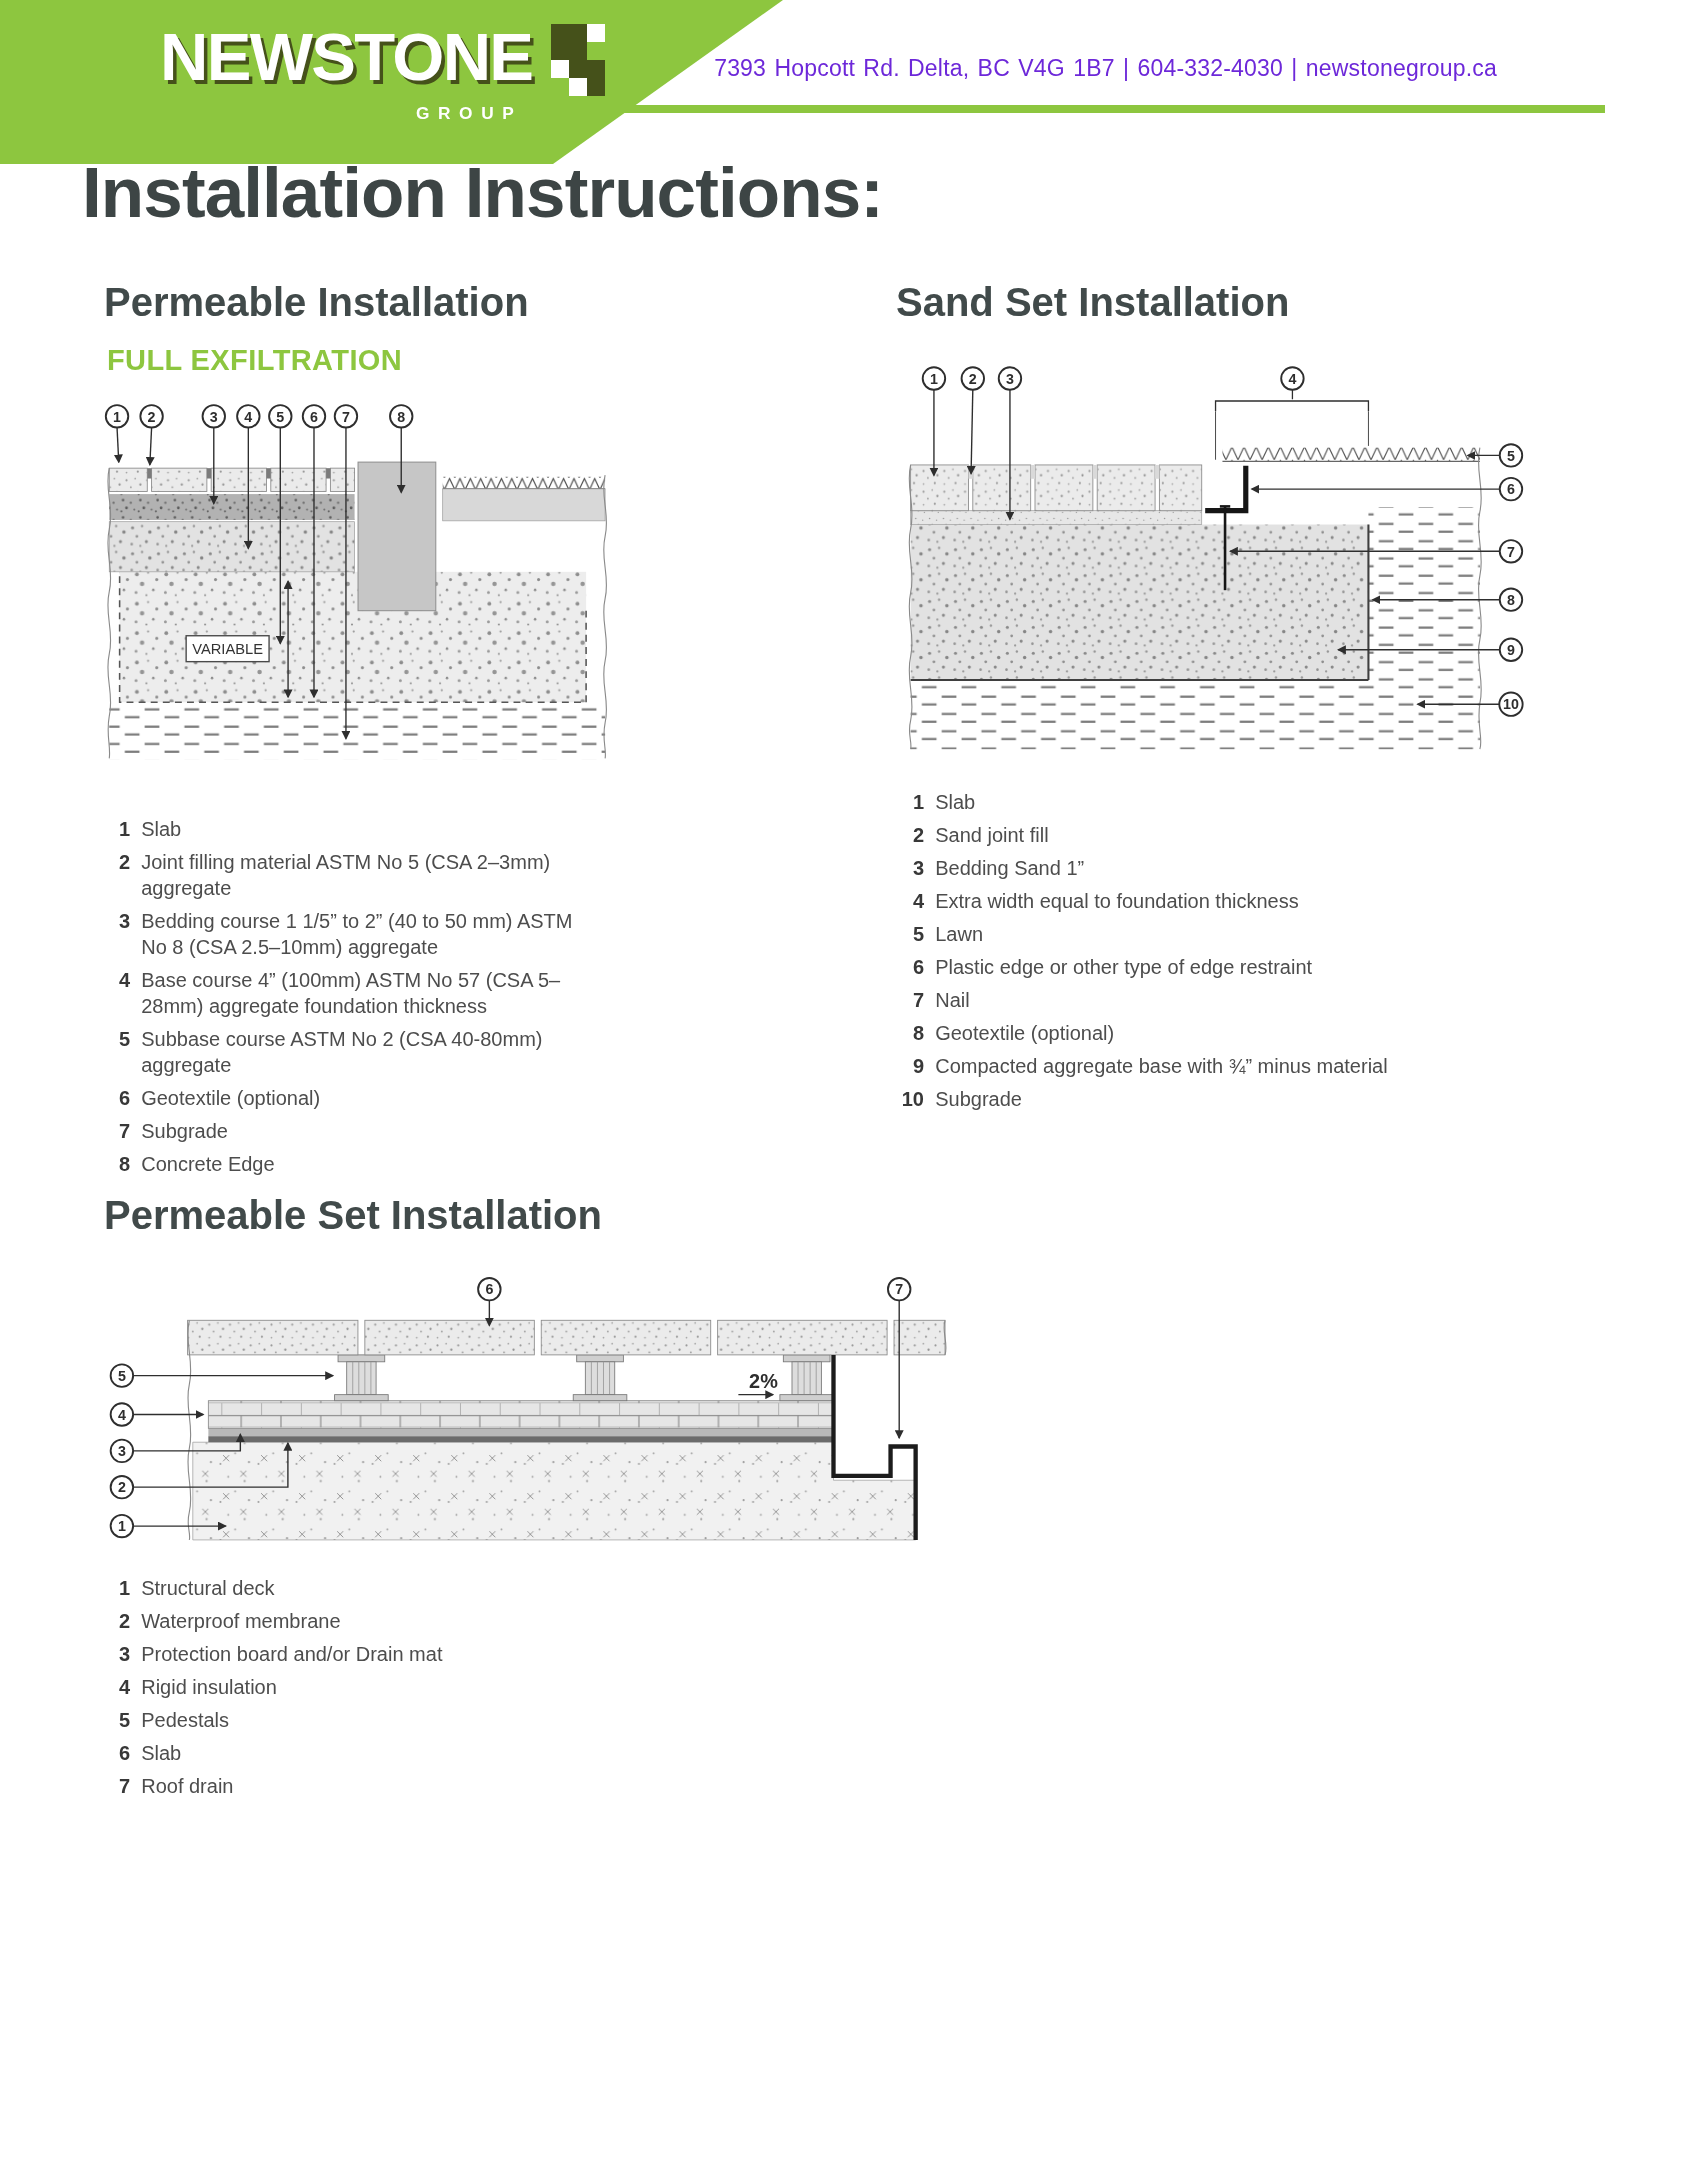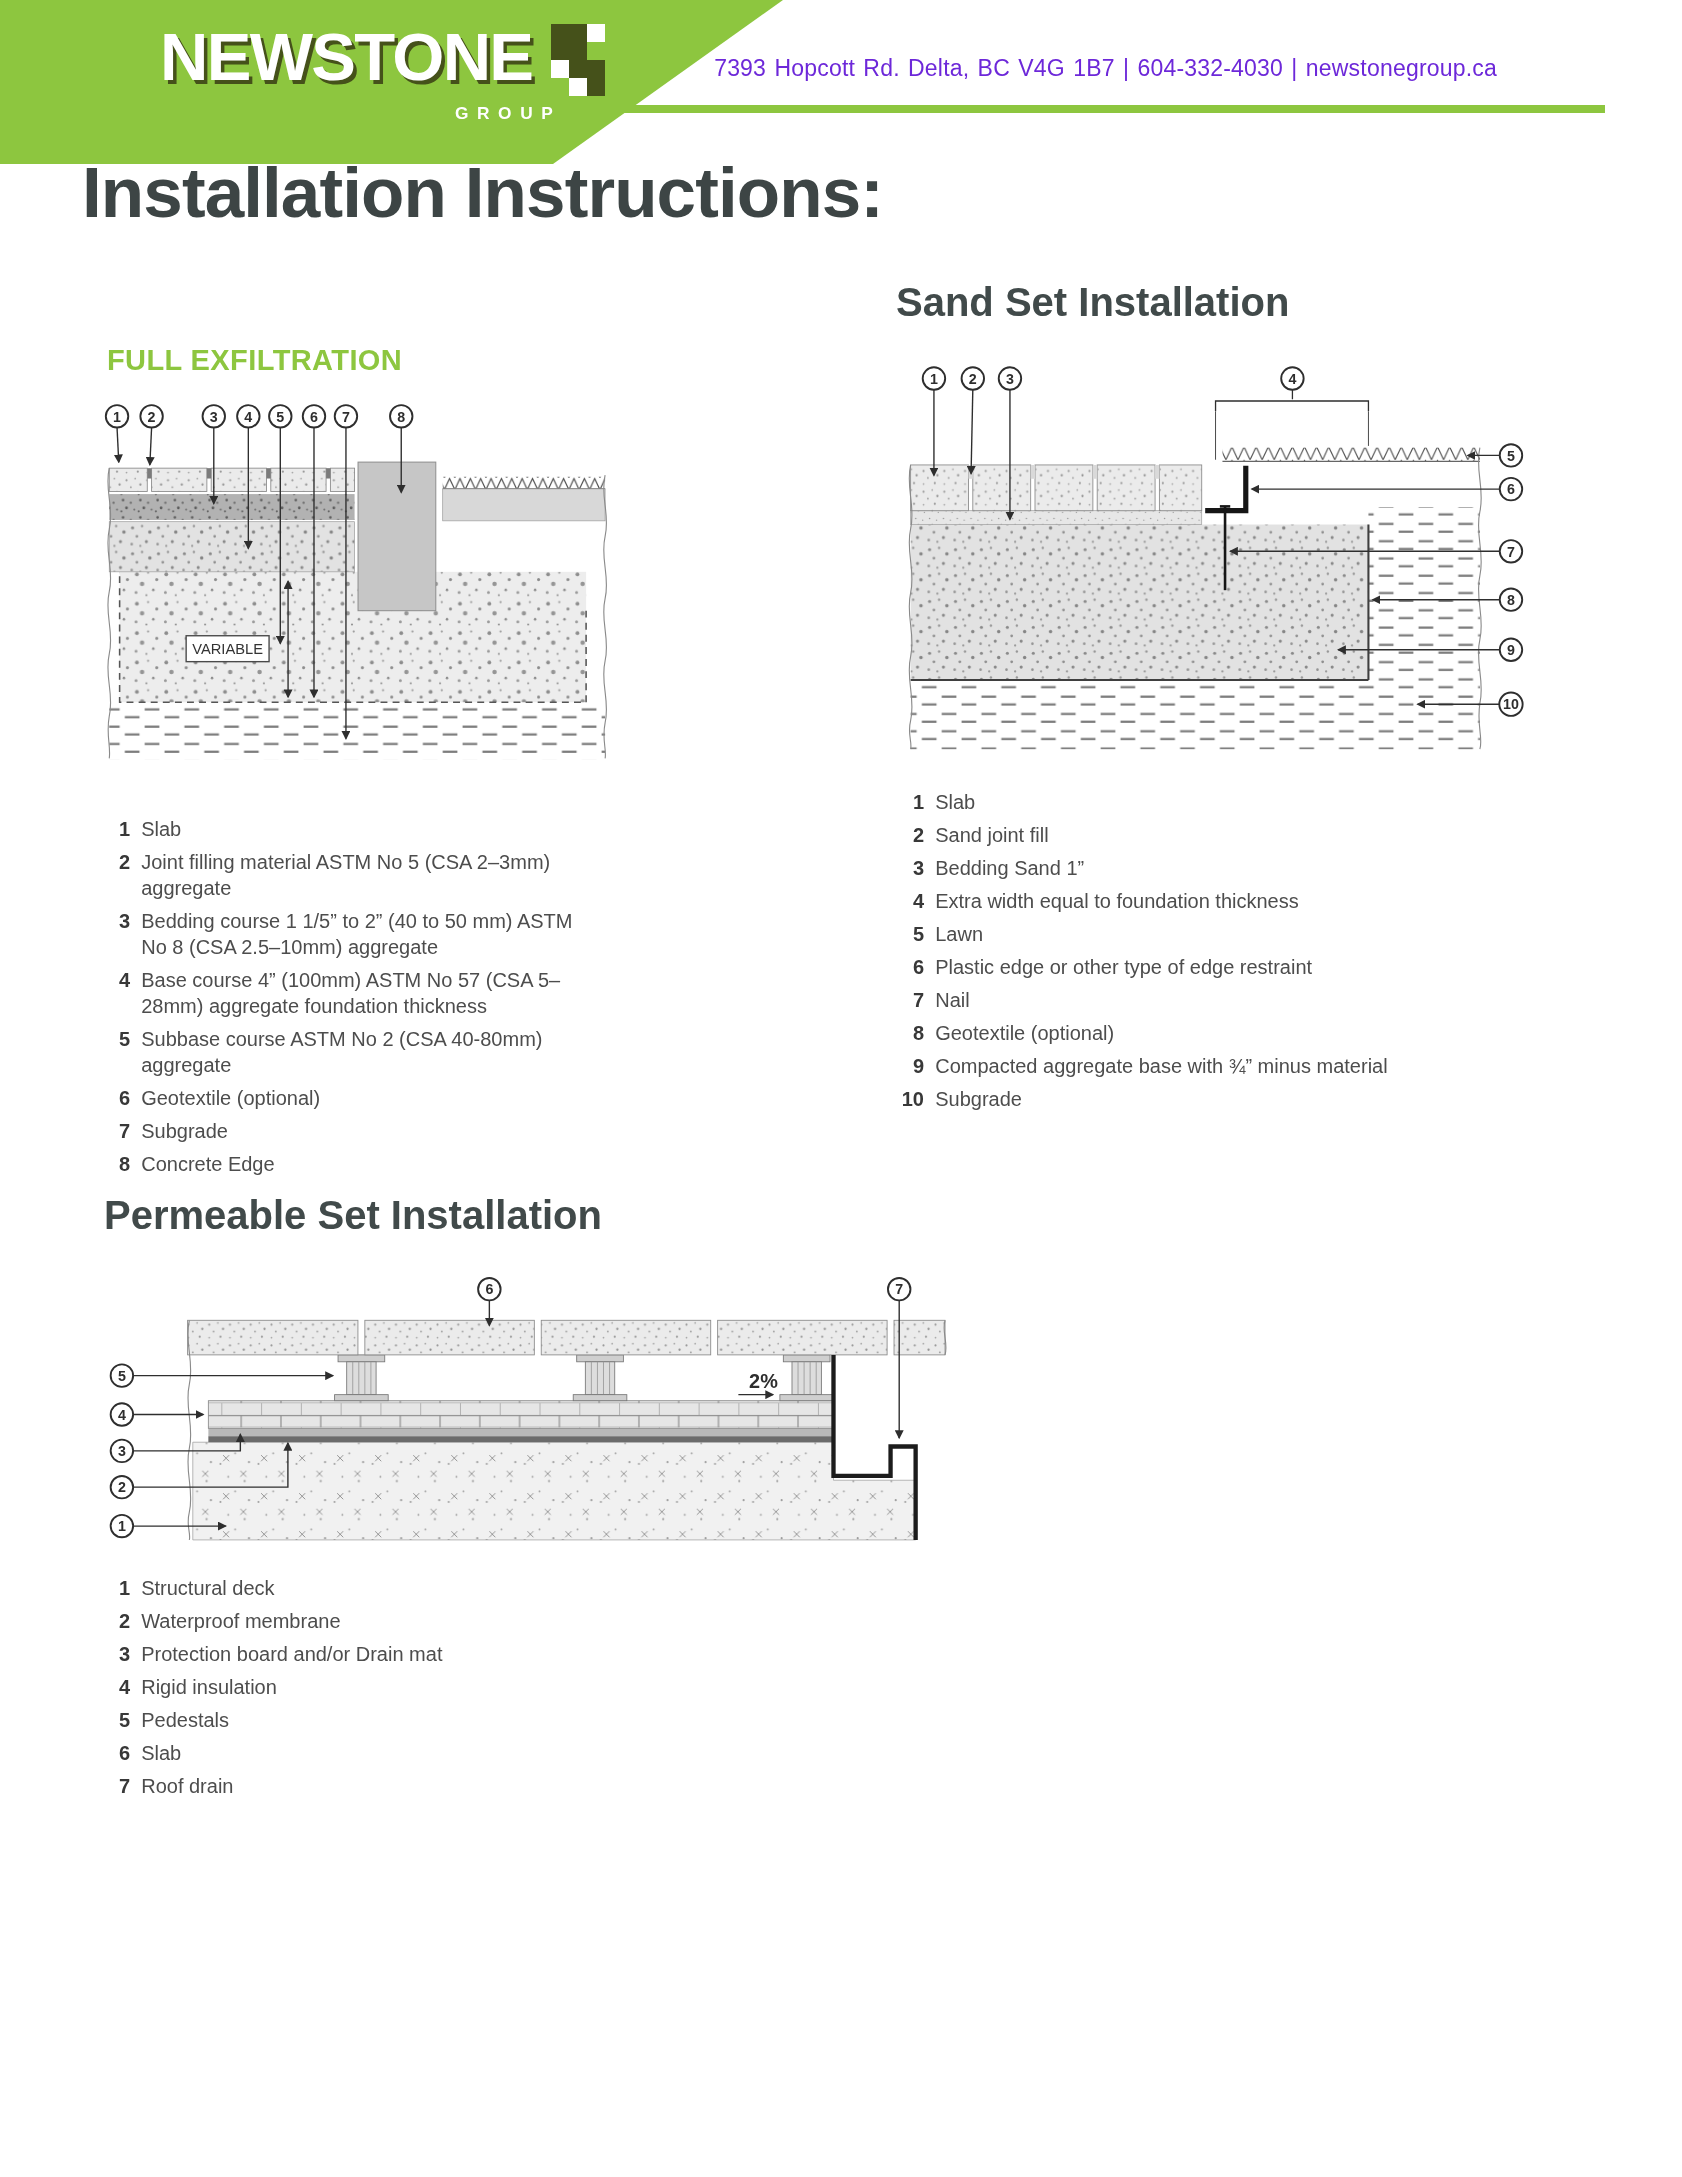--- a/index.html
+++ b/index.html
@@ -17,21 +17,21 @@
     position:absolute; left:467px; top:105px; width:1216px; height:7.8px;
     background:#8dc63f;
   }
   .logo{position:absolute; left:160px; top:22.5px; width:467px; height:121px;}
   .logo-text{
     font-size:67px; font-weight:bold; color:#ffffff; letter-spacing:-1.7px;
     text-shadow:3.5px 3.5px 0 #45511a; line-height:1;
   }
   .logo-sub{
     position:absolute; left:256px; top:80px; font-size:17.3px; font-weight:bold;
-    color:#ffffff; letter-spacing:8.6px;margin-left:39px;
+    color:#ffffff; letter-spacing:8.6px;
   }
   .px-icon{position:absolute; left:391px; top:1.7px; display:grid;
     grid-template-columns:repeat(3,18px); grid-auto-rows:18px;}
   .px{width:18px;height:18px;}
   .px.d{background:#45511a}.px.w{background:#ffffff}.px.g{background:transparent}
   .contact{
     position:absolute; right:108px; top:55px; font-size:23px; color:#6d28d9;
     letter-spacing:0.2px; word-spacing:1.7px;
   }
   
@@ -82,20 +82,21 @@
           <span class="px d"></span>
         <span class="px g"></span>
           <span class="px w"></span>
           <span class="px d"></span>
       </div>
     </div>
     <div class="contact">7393 Hopcott Rd. Delta, BC V4G 1B7  |  604-332-4030  |  newstonegroup.ca</div>
   </div>
 
   <div class="page-title">Installation Instructions:</div>
+  <div class="sec-title" style="left:104px; top:282px;">Permeable Installation</div>
   <div class="sec-title" style="left:896px; top:282px;">Sand Set Installation</div>
   <div class="sub-title" style="left:107px; top:346px;">FULL EXFILTRATION</div>
   <div class="sec-title" style="left:104px; top:1195px;">Permeable Set Installation</div>
 
   <svg class="diag" style="left:102px; top:393px;" width="519" height="406" viewBox="0 0 600 470">
     <defs>
       <pattern id="p-conc" width="24" height="24" patternUnits="userSpaceOnUse">
         <rect width="24" height="24" fill="#ebebeb"></rect>
         <circle cx="4" cy="5" r="1.2" fill="#9b9b9b"></circle>
           <circle cx="14" cy="3" r="1" fill="#a8a8a8"></circle>

